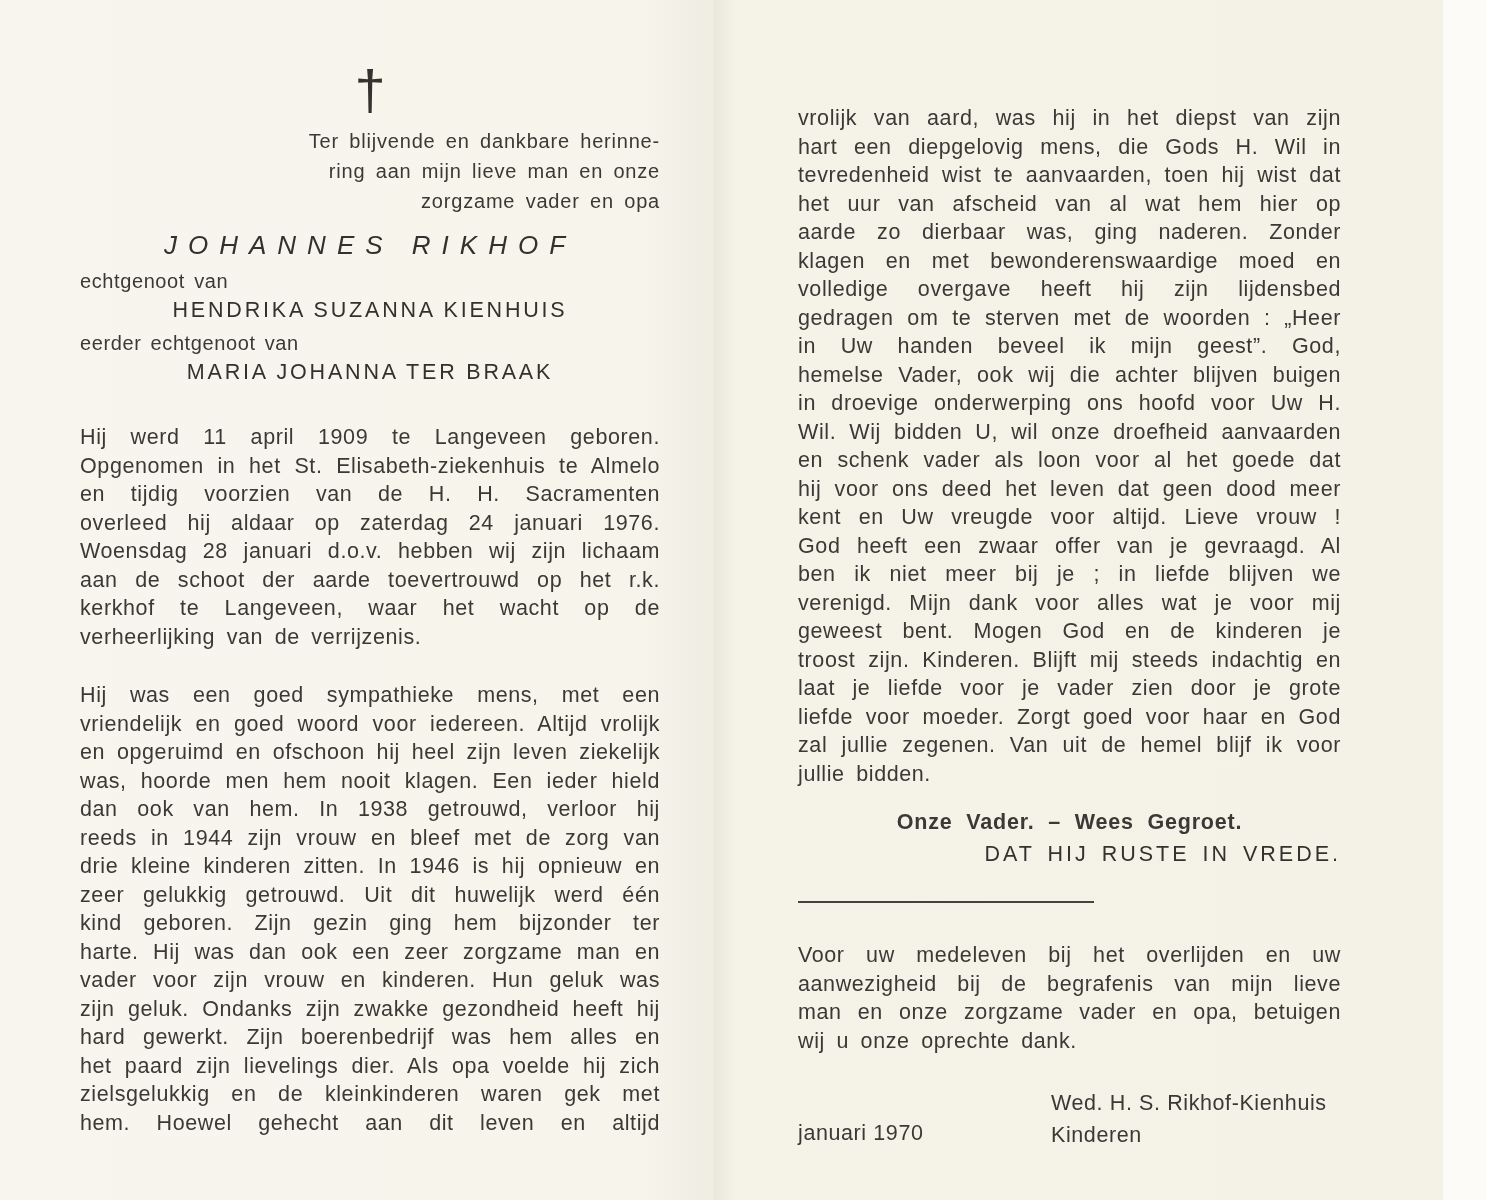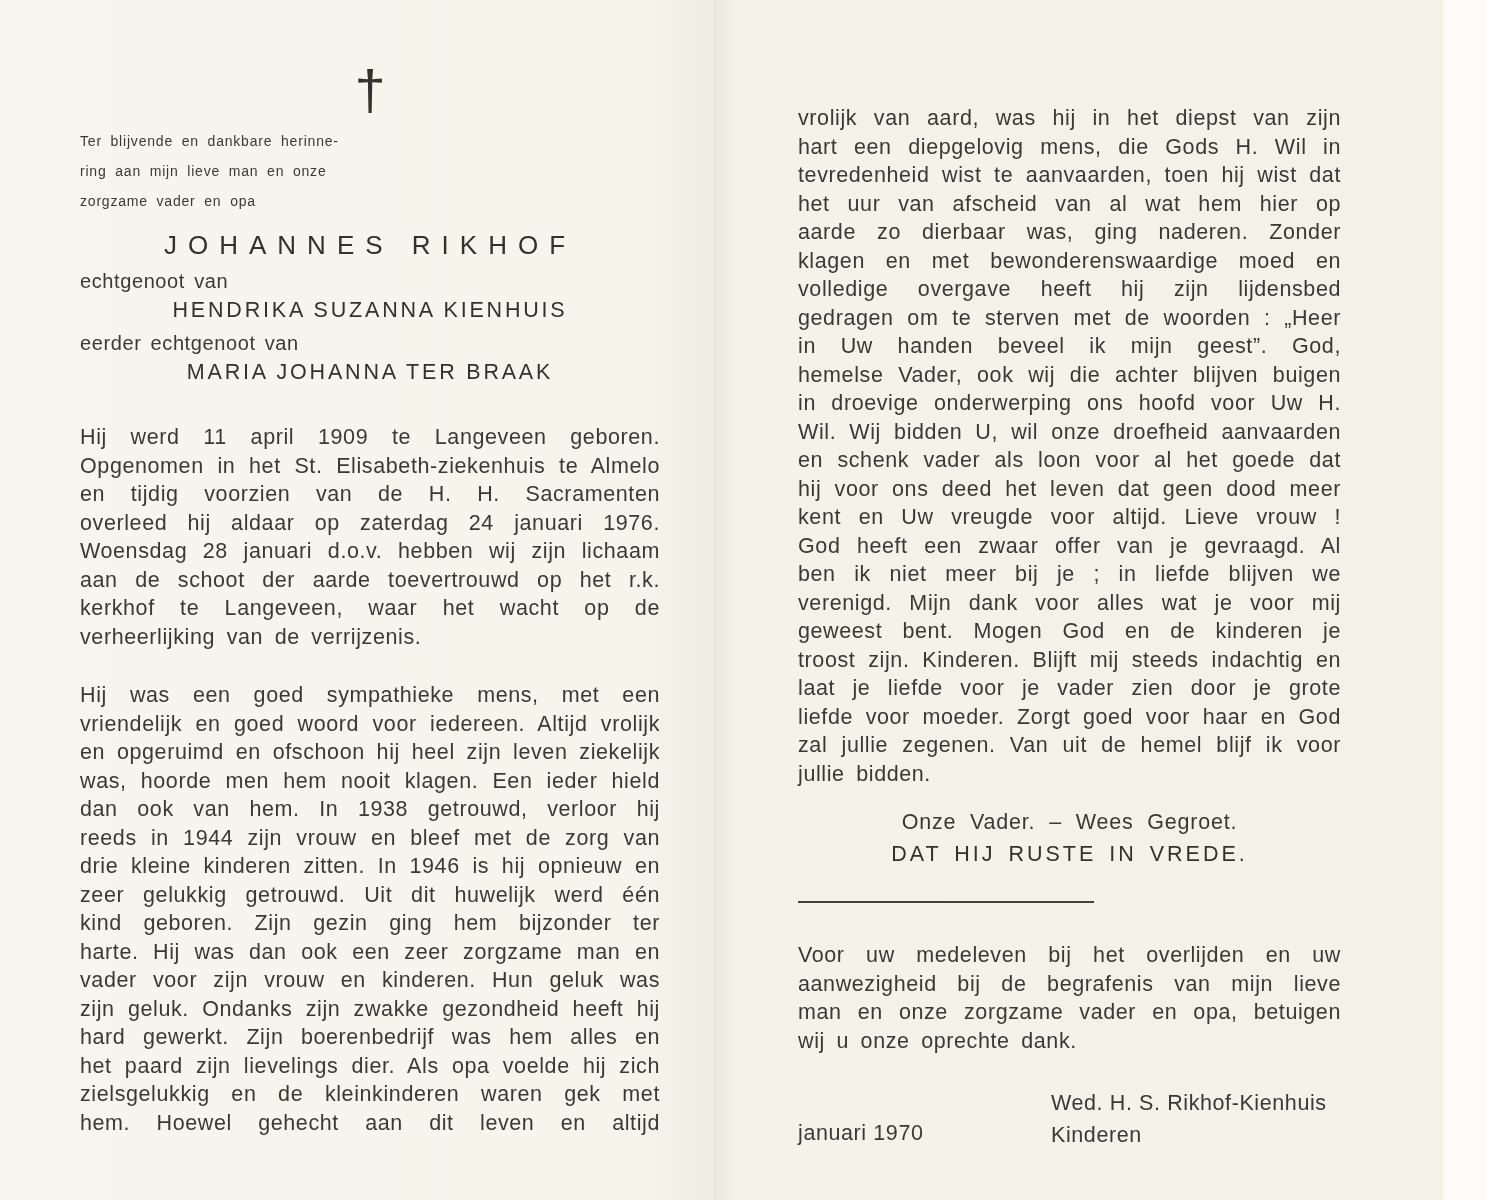--- a/index.html
+++ b/index.html
@@ -21,48 +21,48 @@
   .page-right {
     left: 714px; width: 729px;
     background: linear-gradient(90deg, #e9e7db 0%, #f5f2e8 3%, #f4f1e7 100%);
     padding: 104px 102px 0 84px;
   }
   .cross {
     text-align: center; font-size: 56px; line-height: 1;
     color: #34322e; margin-bottom: 8px;
   }
   .intro {
-    text-align: left; white-space: pre-line;
-    font-size: 14px; line-height: 30px;
+    text-align: right; white-space: pre-line;
+    font-size: 20px; line-height: 30px;
     letter-spacing: 0.8px; word-spacing: 4px;
   }
   .name {
     text-align: center; font-size: 26px; letter-spacing: 11px;
-    margin-top: 14px; color: #33312d;
+    margin-top: 14px; color: #33312d; font-style: italic;
   }
   .sub-label {
     text-align: left; font-size: 20px; margin-top: 9px;
     letter-spacing: 0.6px; word-spacing: 3px;
   }
   .spouse {
     text-align: center; font-size: 21.5px; letter-spacing: 2.8px;
     margin-top: 5px; color: #33312d;
   }
   .body-par {
     text-align: justify; font-size: 21.5px; line-height: 28.5px;
     letter-spacing: 0.6px; word-spacing: 5px; margin: 0;
   }
   .left-par1 { margin-top: 38px; }
   .left-par2 { margin-top: 30px; text-align-last: justify; }
   .prayer-line {
     text-align: center; font-size: 21.5px; margin-top: 22px;
-    word-spacing: 7px; letter-spacing: 0.8px;
+    word-spacing: 7px; letter-spacing: 0.8px; font-weight: bold;
   }
   .rip-line {
-    text-align: center; font-size: 21.5px; letter-spacing: 3px;
+    text-align: right; font-size: 21.5px; letter-spacing: 3px;
     margin-top: 7px; word-spacing: 4px; color: #34322e;
   }
   .divider {
     border: none; border-top: 2px solid #45433e;
     width: 296px; margin: 34px 0 0 0;
   }
   .thanks { margin-top: 38px; }
   .sign-row {
     display: flex; margin-top: 32px;
     font-size: 21.5px; line-height: 32px; letter-spacing: 0.6px;

